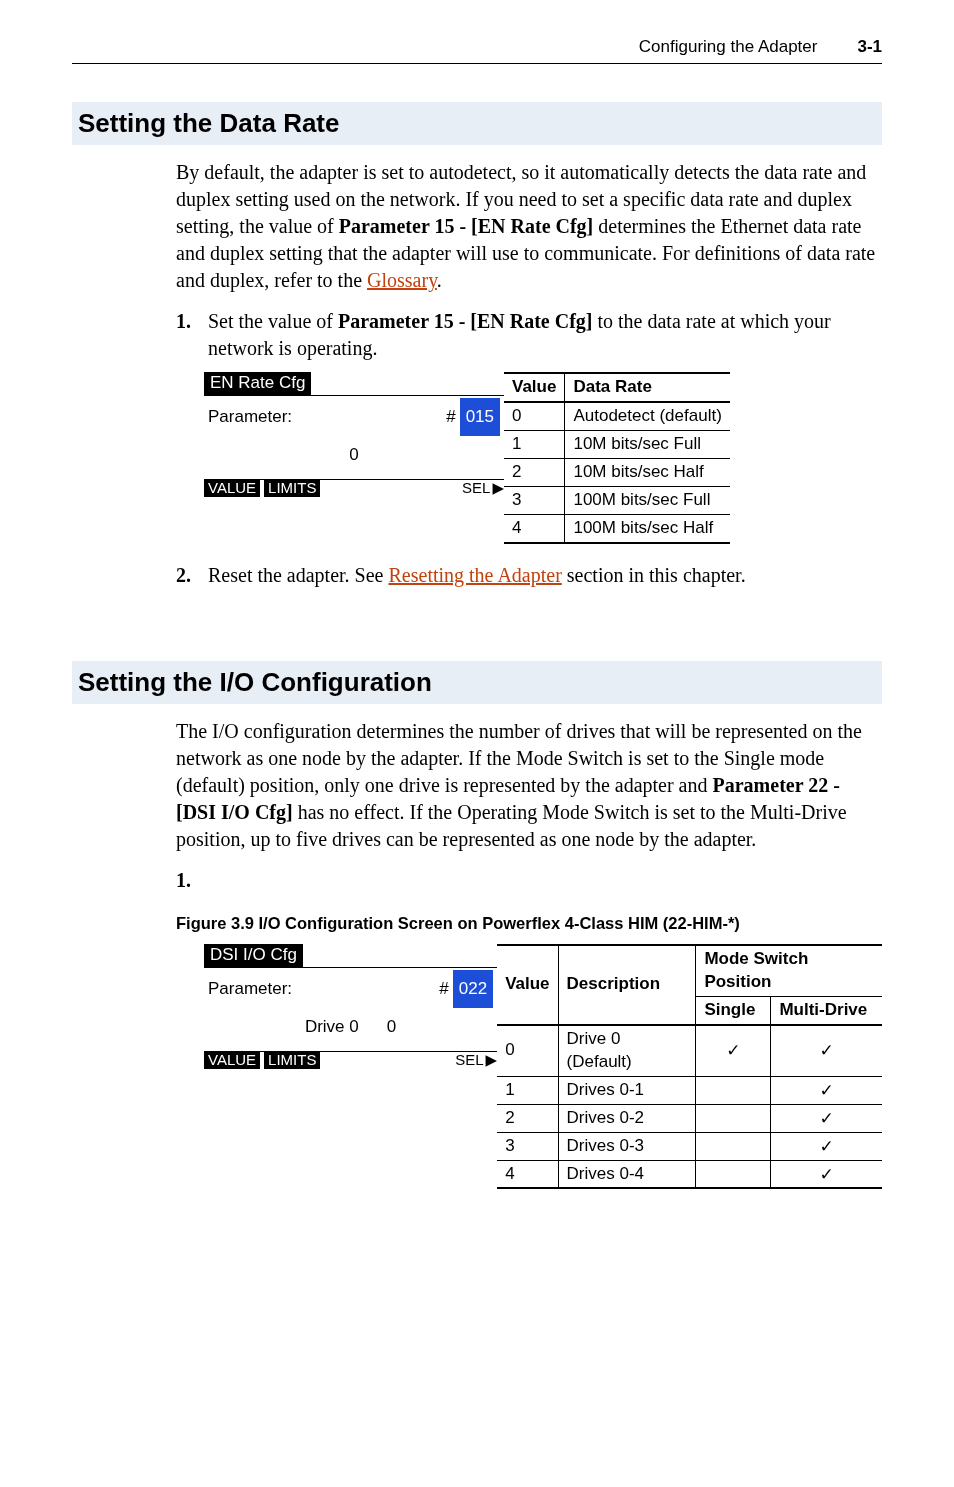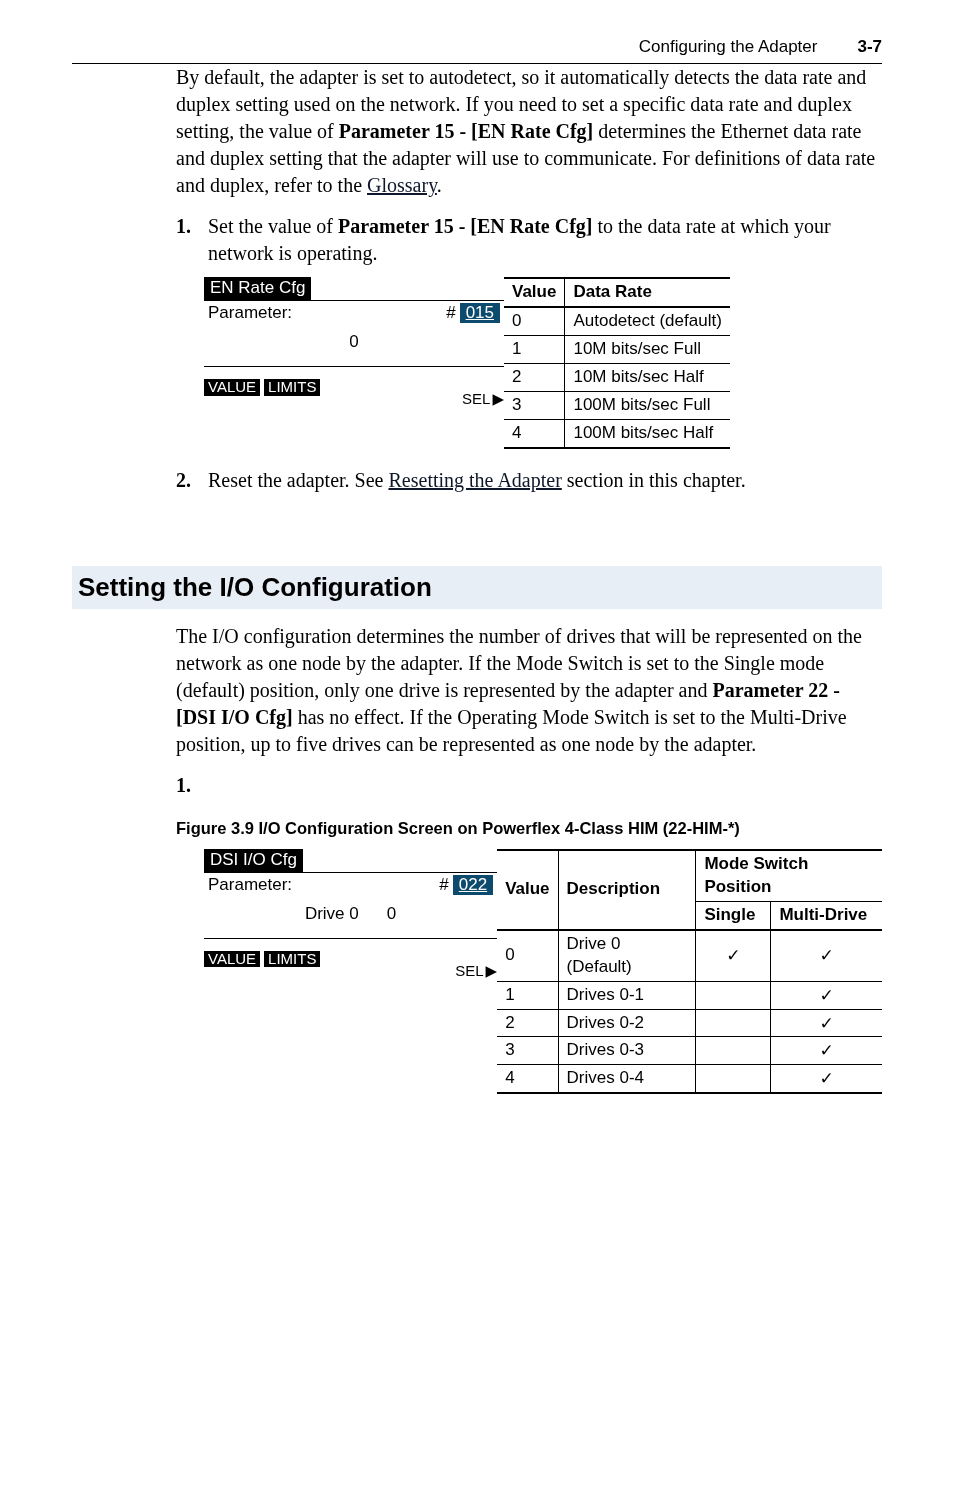--- a/index.html
+++ b/index.html
@@ -31,21 +31,21 @@
     font-family: Arial, sans-serif;
     font-weight: 700;
     font-size: 26px;
     margin: 38px 0 14px 0;
     background: #e8eef6;
     padding: 4px 6px 4px 6px;
   }
 
   .indent { margin-left: 104px; }
   p.body { margin: 0 0 14px 0; text-align: left; }
-  .link { color: #0f172a; }
+  .link { color: #c2410c; }
   .list-item {
     display: flex;
     gap: 10px;
     margin: 10px 0 10px 0;
   }
   .list-num { font-weight: 700; min-width: 22px; }
   .fig-cap {
     font-family: Arial, sans-serif;
     font-weight: 700;
     font-size: 16.5px;
@@ -66,25 +66,24 @@
     display: inline-block;
   }
   .him-row { display: flex; align-items: center; }
   .him-body {
     border-top: 1px solid #000;
     padding: 2px 4px 4px 4px;
   }
   .param-label { flex: 1; }
   .hash { margin-right: 4px; }
   .boxed-num {
-    background: #0c4a6e;
+    background: #1d4ed8;
     color: #fff;
-    padding: 1px 6px;
+    padding: 10px 6px;
     display: inline-block;
-    text-decoration: underline;
   }
   .him-center {
     text-align: center;
     padding: 10px 0 10px 0;
     display: flex;
     justify-content: center;
     gap: 28px;
   }
   .him-foot {
     display: flex;
@@ -92,21 +91,21 @@
     border-top: 1px solid #000;
     font-size: 15px;
   }
   .him-foot .vl {
     background: #000; color: #fff; padding: 0 4px;
   }
   .him-foot .lm {
     background: #000; color: #fff; padding: 0 4px; margin-left: 4px;
   }
   .him-foot .spacer { flex: 1; }
-  .him-foot .sel { display: inline-flex; align-items: center; gap: 2px; margin-top: 24px; }
+  .him-foot .sel { display: inline-flex; align-items: center; gap: 2px; }
 
   
   table.data {
     border-collapse: collapse;
     font-family: Arial, sans-serif;
     font-size: 17px;
   }
   table.data th {
     font-weight: 700;
     text-align: left;
@@ -124,23 +123,24 @@
 
   .tick { font-family: "DejaVu Sans", Arial, sans-serif; }
 </style>
 </head>
 <body>
 
 <div class="page">
 
   <div class="running-head">
     <span>Configuring the Adapter</span>
-    <span class="page-num">3-7</span>
+    <span class="page-num">3-1</span>
   </div>
 
+  <h2 class="section">Setting the Data Rate</h2>
 
   <div class="indent">
     <p class="body">
       <span>By default, the adapter is set to autodetect, so it automatically detects the data rate and duplex setting used on the network. If you need to set a specific data rate and duplex setting, the value of </span><b>Parameter 15 - [EN Rate Cfg]</b><span> determines the Ethernet data rate and duplex setting that the adapter will use to communicate. For definitions of data rate and duplex, refer to the </span><a class="link" href="#">Glossary</a><span>.</span>
     </p>
 
     <div class="list-item">
       <span class="list-num">1.</span>
       <span>
         <span>Set the value of </span><b>Parameter 15 - [EN Rate Cfg]</b><span> to the data rate at which your network is operating.</span>

